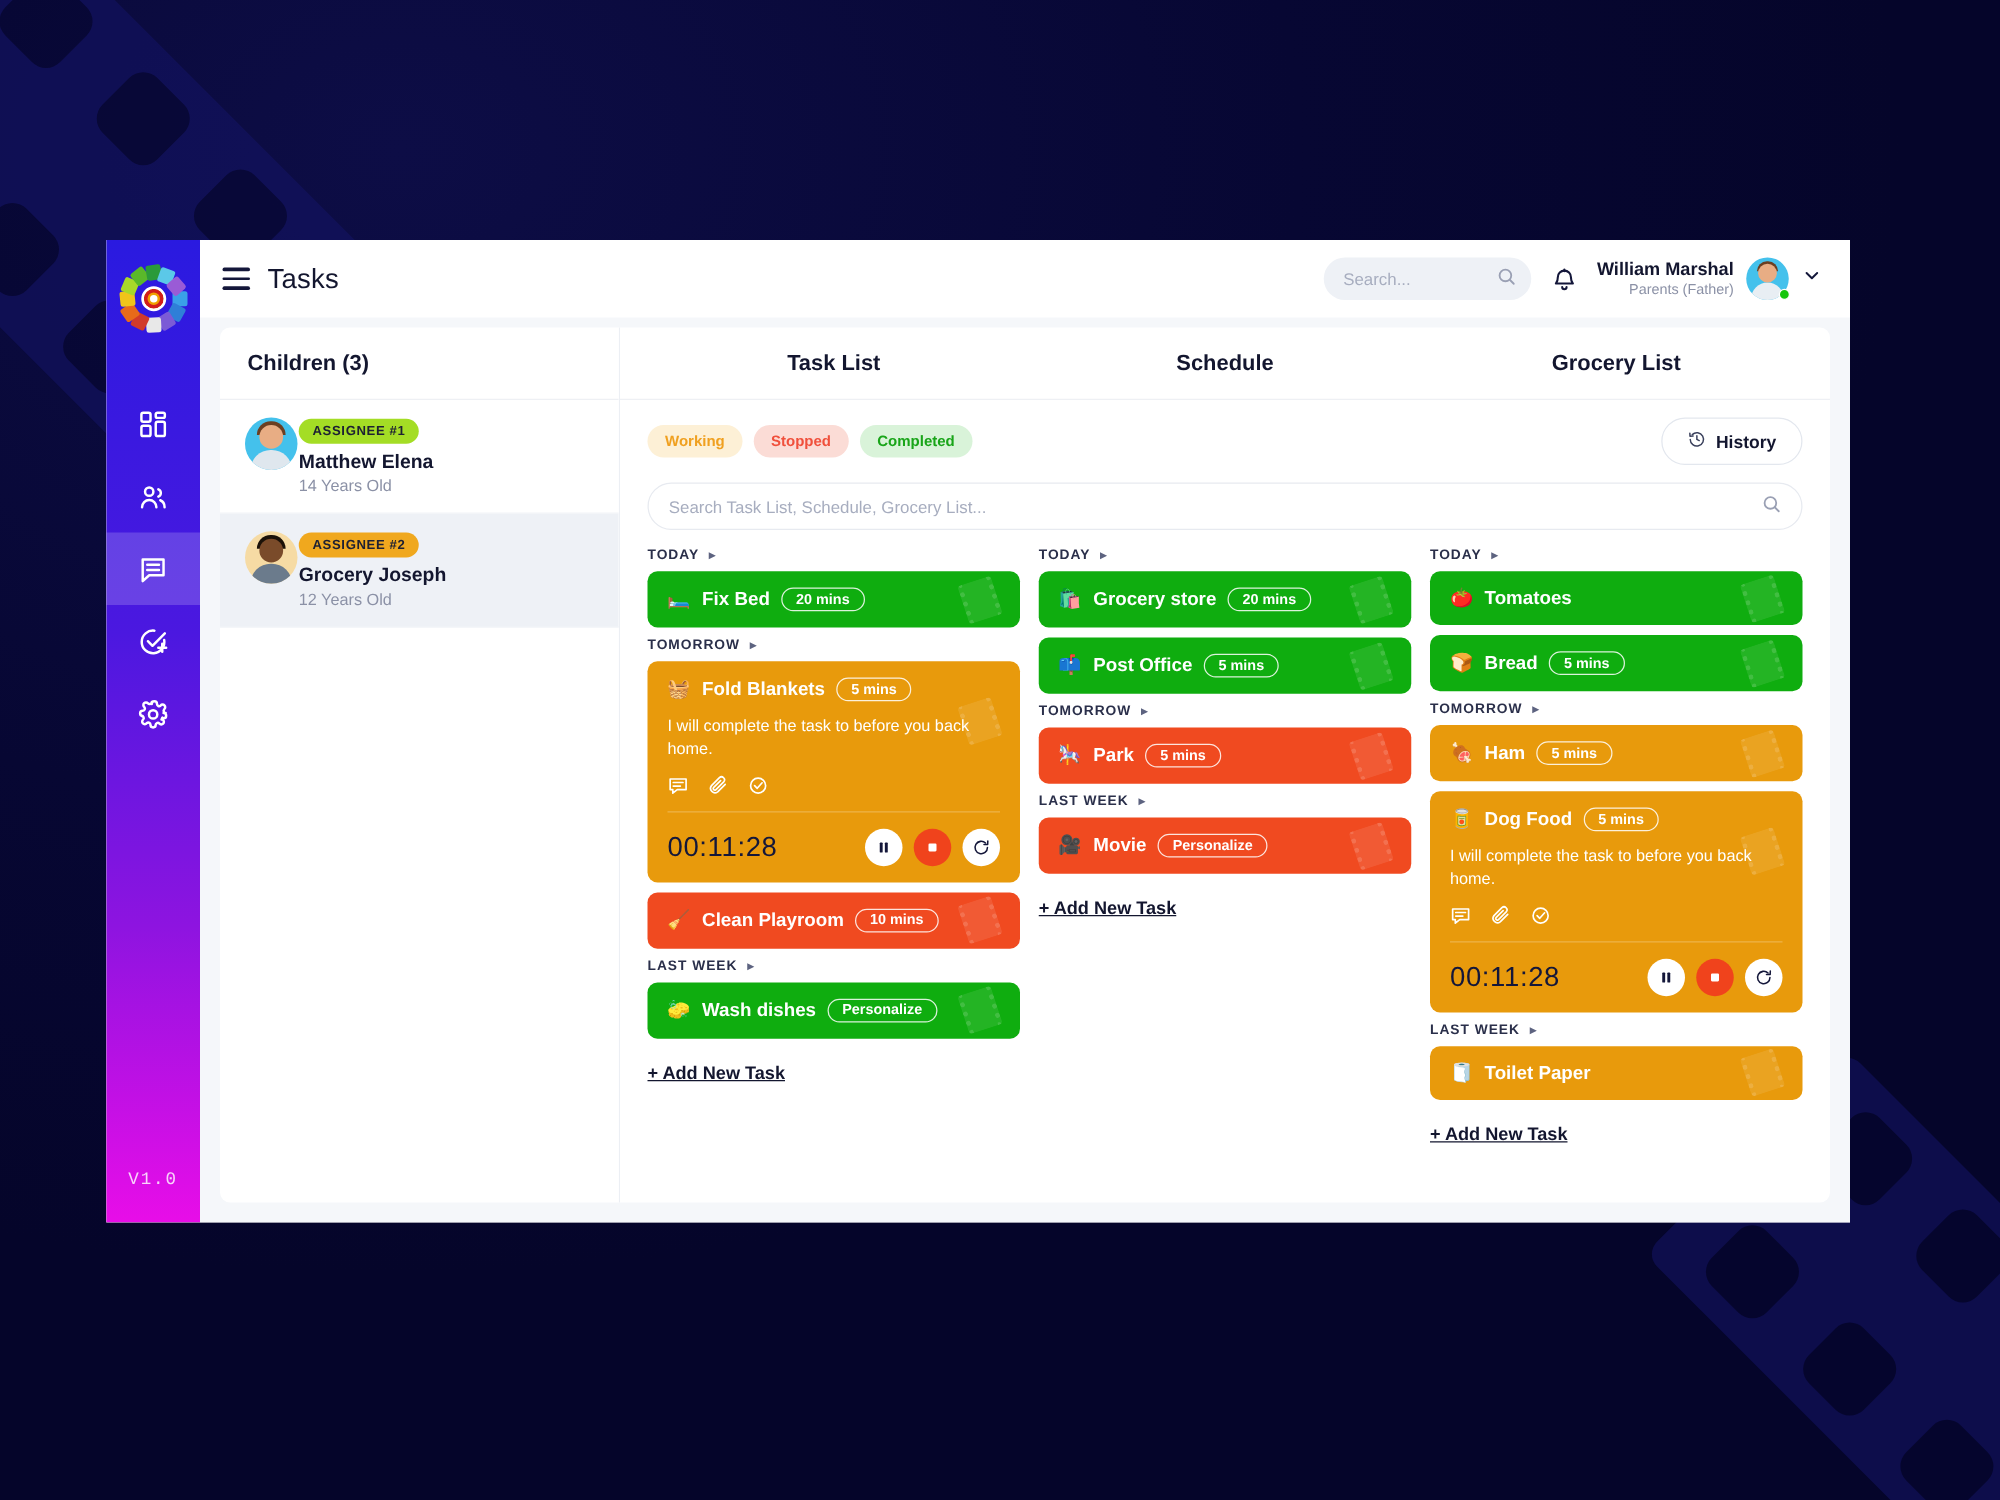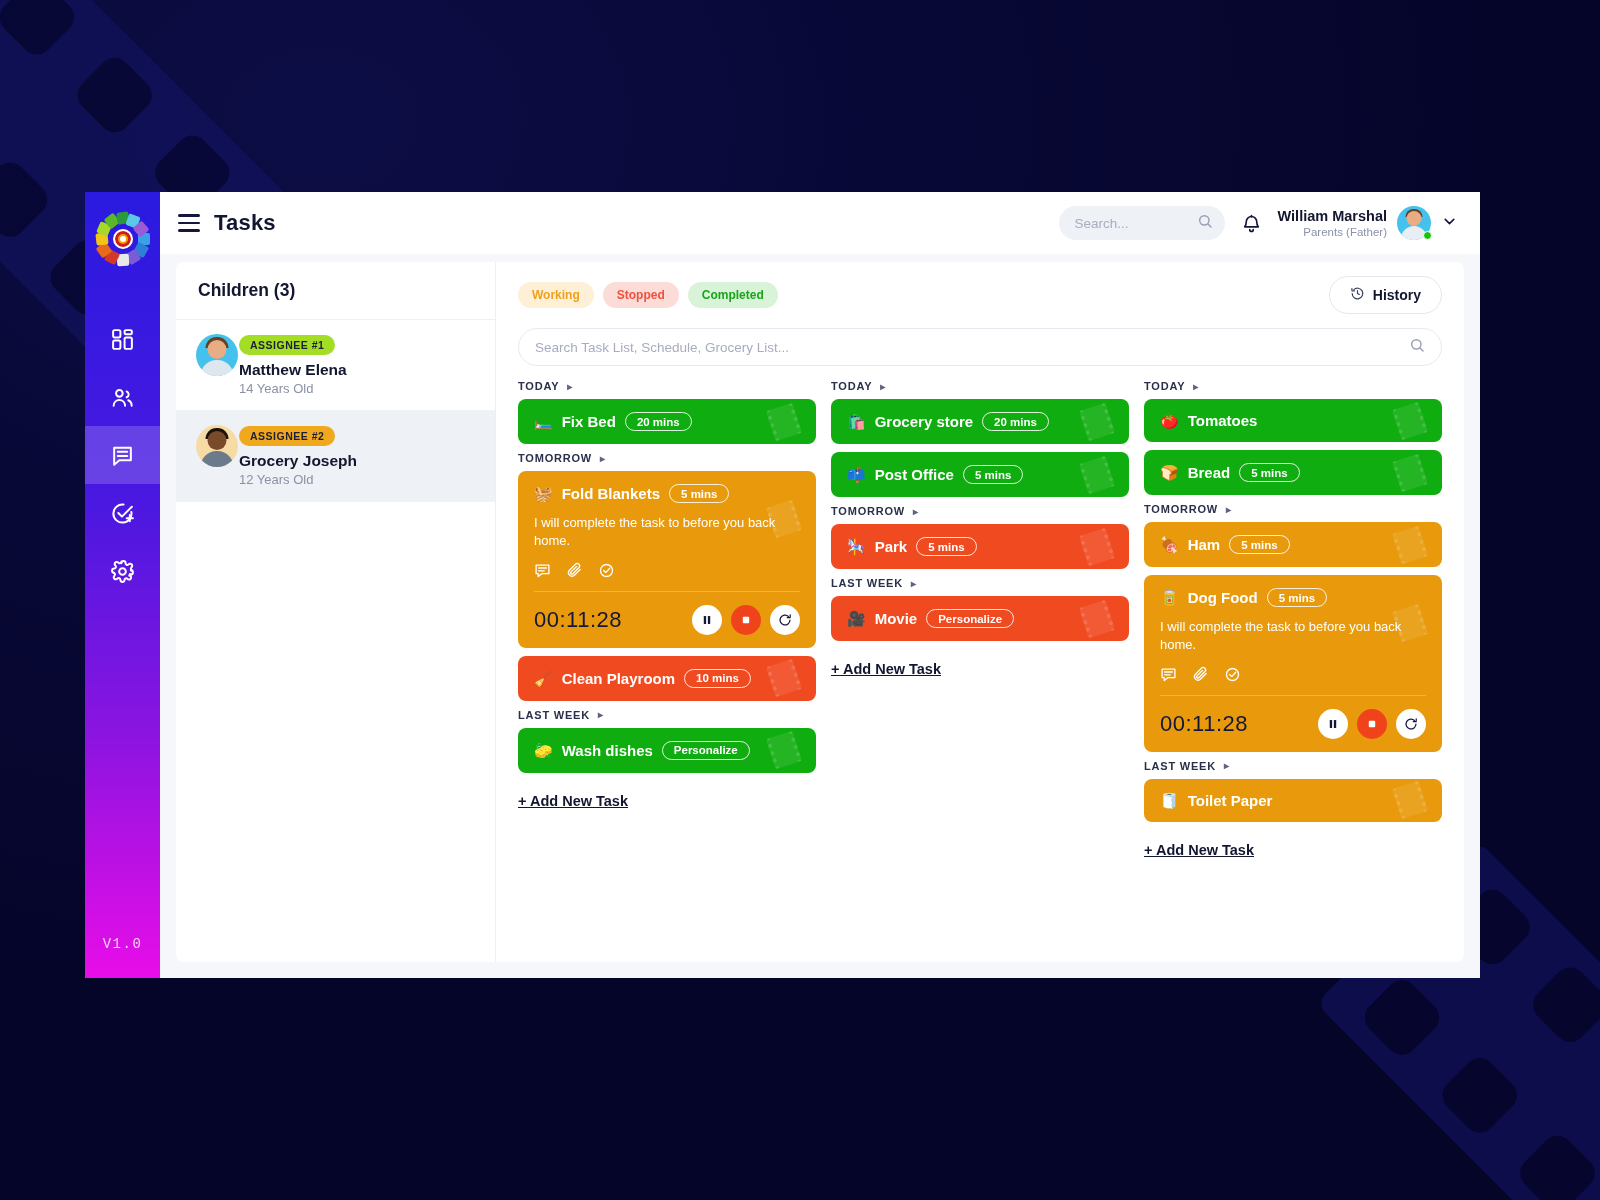--- a/index.html
+++ b/index.html
@@ -59,21 +59,21 @@
   
   .content { flex: 1; display: flex; flex-direction: column; background: #f5f7fa; min-width: 0; }
 
   
   .topbar {
     height: 62px; background: #fff; display: flex; align-items: center;
     padding: 0 22px 0 18px; flex: 0 0 62px;
   }
   .burger { width: 22px; display: flex; flex-direction: column; gap: 5px; cursor: pointer; margin-right: 14px; }
   .burger span { height: 2.5px; background: #14173a; border-radius: 2px; display: block; }
-  .page-title { font-size: 22px; font-weight: 700; color: #13162f; letter-spacing: .2px; }
+  .page-title { font-size: 22px; font-weight: 400; color: #13162f; letter-spacing: .2px; }
   .topbar-right { margin-left: auto; display: flex; align-items: center; gap: 16px; }
   .tsearch {
     width: 166px; height: 34px; background: #eef1f6; border-radius: 18px;
     display: flex; align-items: center; padding: 0 12px 0 16px;
   }
   .tsearch input {
     border: 0; background: transparent; outline: none; flex: 1; min-width: 0;
     font-size: 13.5px; color: #2c3150; font-family: "Liberation Sans", sans-serif;
   }
   .tsearch input::placeholder { color: #a7adbf; }
@@ -368,20 +368,31 @@
                 <div class="body" style="background:#6b7b8c"></div>
                 <div class="hair" style="background:#1c1208"></div>
                 <div class="head" style="background:#7a4b2a"></div>
               </div>
               <div class="child-info"><span class="badge" style="background:#f0a81e">ASSIGNEE #2</span><div class="child-name">Grocery Joseph</div><div class="child-age">12 Years Old</div></div>
             </div>
           </div>
       </aside>
 
       <section class="panel-main">
+        <div class="panel-head" id="col-headings" style="padding: 0px 22px; gap: 15px;">
+            <div style="flex: 1 1 0%; min-width: 0px;">
+              <h2>Task List</h2>
+            </div>
+            <div style="flex: 1 1 0%; min-width: 0px;">
+              <h2>Schedule</h2>
+            </div>
+            <div style="flex: 1 1 0%; min-width: 0px;">
+              <h2>Grocery List</h2>
+            </div>
+          </div>
 
         <div class="main-toolbar">
           <div class="pills" id="status-pills">
               <span class="pill" style="background: rgb(253, 240, 214); color: rgb(240, 160, 32);">Working</span>
               <span class="pill" style="background: rgb(251, 220, 214); color: rgb(240, 80, 60);">Stopped</span>
               <span class="pill" style="background: rgb(217, 243, 217); color: rgb(25, 165, 25);">Completed</span>
             </div>
           <div class="history-btn">
             <span>
               <svg viewBox="0 0 24 24" width="15" height="15" fill="none" stroke="#3a405c" stroke-width="1.9" stroke-linecap="round" stroke-linejoin="round">

